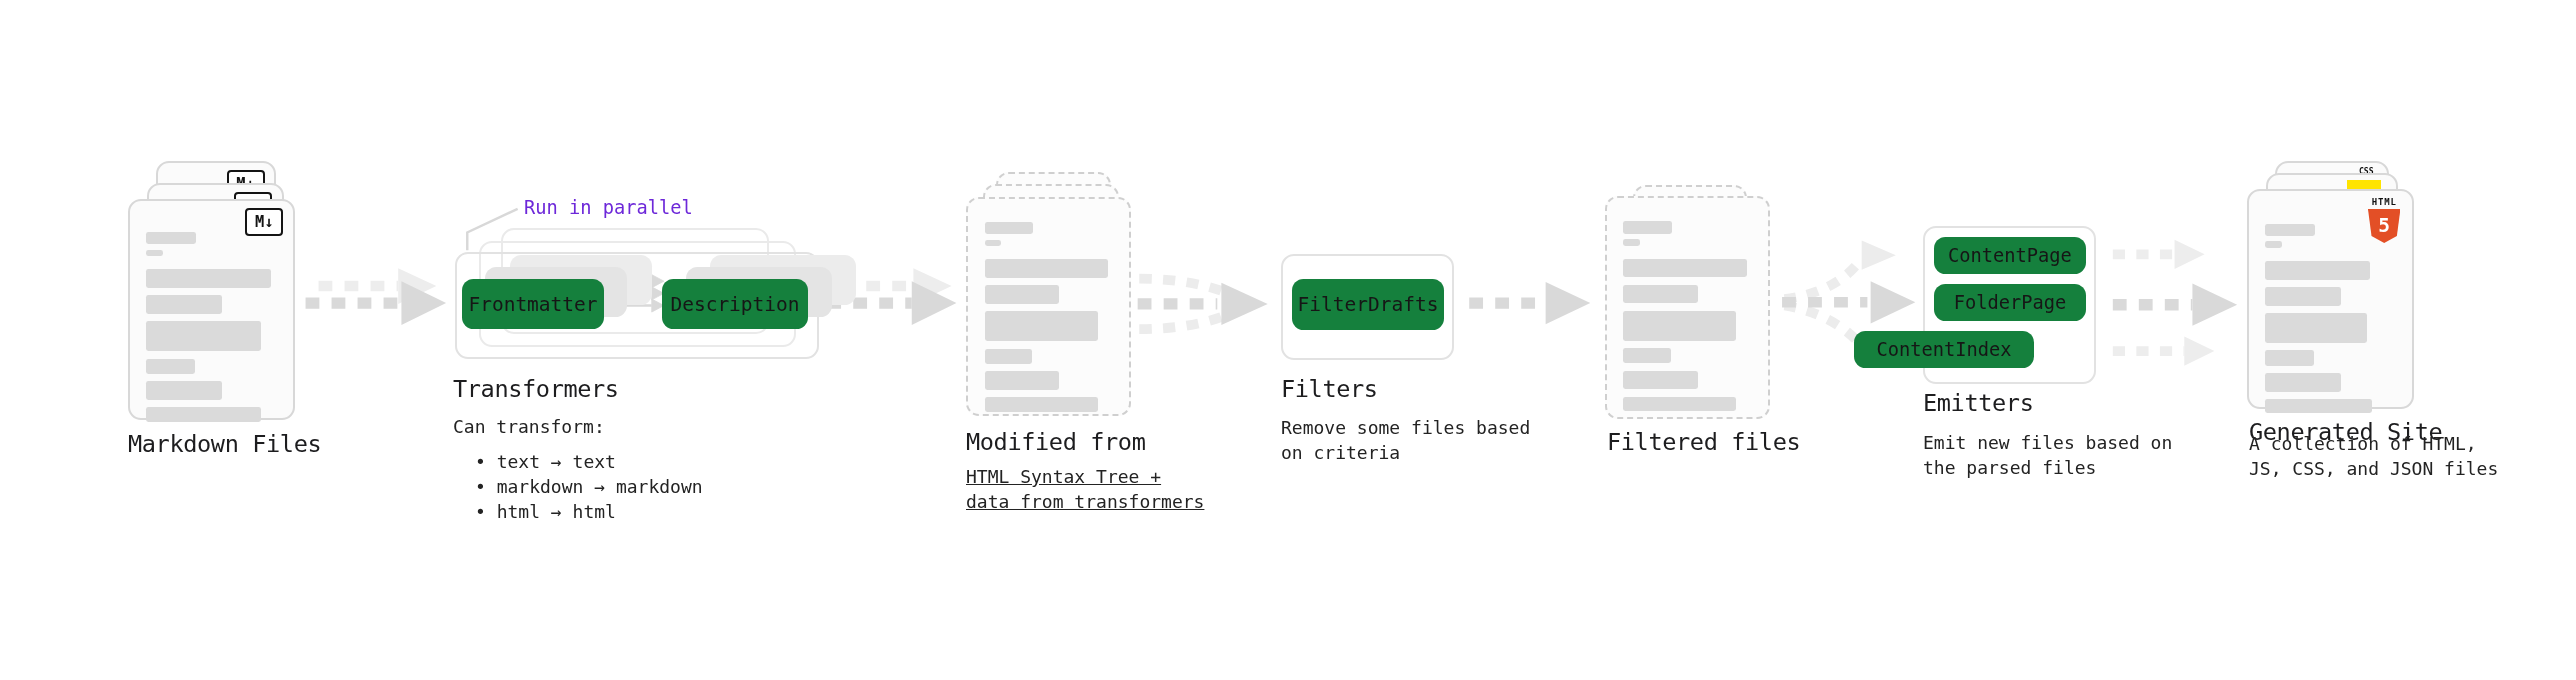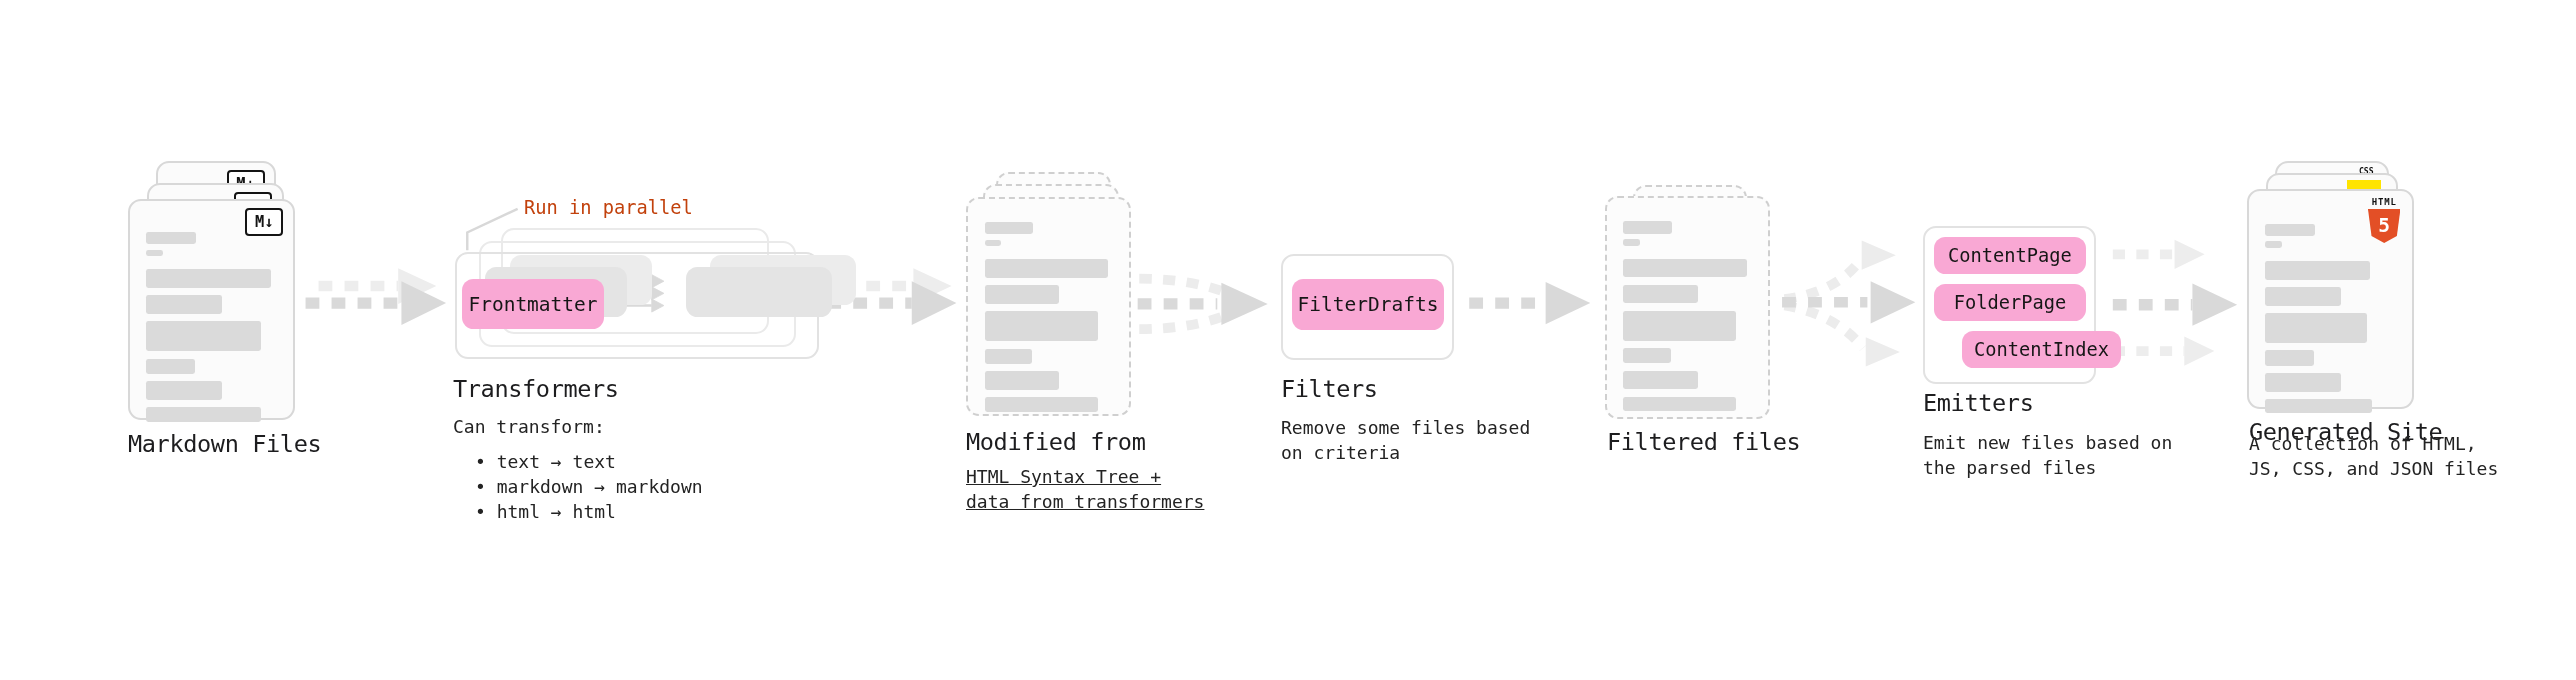--- a/index.html
+++ b/index.html
@@ -23,28 +23,28 @@
   .bar.w6{width:88%;height:14.6px;margin-bottom:0;}
 
   
   .node-label{position:absolute;font-size:23.6px;font-weight:500;letter-spacing:-0.4px;color:#1d1d1f;white-space:nowrap;}
   .node-desc{position:absolute;font-size:18px;line-height:25px;color:#232323;white-space:pre-line;}
   .bullets{position:absolute;font-size:18px;line-height:25px;color:#232323;list-style:none;margin:10px;padding:0;}
   .bullets li{padding-left:0;}
   .bullets li::before{content:"• ";color:#232323;}
 
   
-  .chip{position:absolute;background:#f9a8d4;border-radius:11.4px;display:flex;align-items:center;justify-content:center;
+  .chip{position:absolute;background:#15803d;border-radius:11.4px;display:flex;align-items:center;justify-content:center;
         font-size:19.5px;color:#161616;box-sizing:border-box;white-space:nowrap;}
   .chip.ghost1{background:#e4e4e4;}
   .chip.ghost2{background:#ececec;}
   .frame{position:absolute;border:2.4px solid #e2e2e2;border-radius:13px;box-sizing:border-box;background:transparent;}
   .frame.solid-bg{background:#ffffff;}
   .frame.back{border-color:#eaeaea;}
-  .run-parallel{position:absolute;font-size:18.7px;color:#c2410c;white-space:nowrap;}
+  .run-parallel{position:absolute;font-size:18.7px;color:#6d28d9;white-space:nowrap;}
 
   
   .md-badge{position:absolute;top:7.3px;right:9.8px;width:34px;height:23.6px;border:2.4px solid #141414;border-radius:4.1px;
             background:#fff;display:flex;align-items:center;justify-content:center;font-size:15.4px;font-weight:bold;color:#141414;}
   .css-badge{position:absolute;top:4.1px;right:8.1px;width:26px;text-align:center;}
   .css-badge .txt{font-size:8.1px;font-weight:bold;color:#111;line-height:8.1px;}
   .css-badge .barline{height:4.1px;background:#2965f1;margin-top:1.6px;border-radius:0.8px;}
   .js-badge{position:absolute;top:4.9px;right:14.6px;width:34px;height:18px;background:#ffe400;}
   .html5-badge{position:absolute;top:6.5px;right:9.8px;width:36px;text-align:center;}
   .html5-badge .txt{font-size:9px;font-weight:bold;color:#111;letter-spacing:0.8px;line-height:9.8px;}
@@ -143,20 +143,21 @@
   <div class="frame back" style="left:501px;top:228px;width:268px;height:106px;"></div>
   <div class="frame back" style="left:479px;top:241px;width:317px;height:106px;"></div>
   <div class="frame" style="left:455px;top:252px;width:364px;height:107px;"></div>
 
   <div class="chip ghost2" style="left:510px;top:255px;width:142px;height:50px;"></div>
   <div class="chip ghost1" style="left:485px;top:267px;width:142px;height:50px;"></div>
   <div class="chip" style="left:462px;top:279px;width:142px;height:50px;">Frontmatter</div>
 
   <div class="chip ghost2" style="left:710px;top:255px;width:146px;height:50px;"></div>
   <div class="chip ghost1" style="left:686px;top:267px;width:146px;height:50px;"></div>
+  <div class="chip" style="left:662px;top:279px;width:146px;height:50px;">Description</div>
 
   <div class="node-label" style="left:453px;top:375px;">Transformers</div>
   <div class="node-desc" style="left:453px;top:414px;">Can transform:</div>
   <ul class="bullets" style="left:465px;top:439px;">
     <li>text → text</li>
     <li>markdown → markdown</li>
     <li>html → html</li>
   </ul>
 
   <div class="abs" style="left:955px;top:172px;width:179px;height:252px;">
@@ -198,21 +199,21 @@
         <div class="bar w5"></div>
         <div class="bar w6"></div>
       </div>
     </div>
   </div>
   <div class="node-label" style="left:1607px;top:428px;">Filtered files</div>
 
   <div class="frame solid-bg" style="left:1923px;top:226px;width:173px;height:158px;"></div>
   <div class="chip" style="left:1934px;top:237px;width:152px;height:37px;font-size:18.7px;">ContentPage</div>
   <div class="chip" style="left:1934px;top:284px;width:152px;height:37px;font-size:18.7px;">FolderPage</div>
-  <div class="chip" style="left:1962px;top:331px;width:159px;height:37px;font-size:18.7px;">ContentIndex</div>
+  <div class="chip" style="left:1854px;top:331px;width:180px;height:37px;font-size:18.7px;">ContentIndex</div>
   <div class="node-label" style="left:1923px;top:389px;">Emitters</div>
   <div class="node-desc" style="left:1923px;top:430px;">Emit new files based on
 the parsed files</div>
 
   <div class="abs" style="left:2247px;top:161px;width:171px;height:252px;">
     <div class="doc" style="left:28.4px;top:0;width:114px;height:65px;">
       <div class="css-badge">
         <div class="txt">CSS</div>
         <div class="barline"></div>
       </div>

